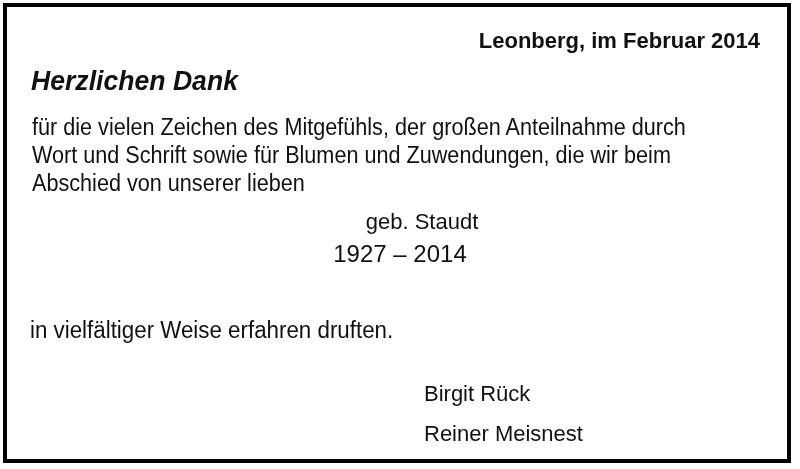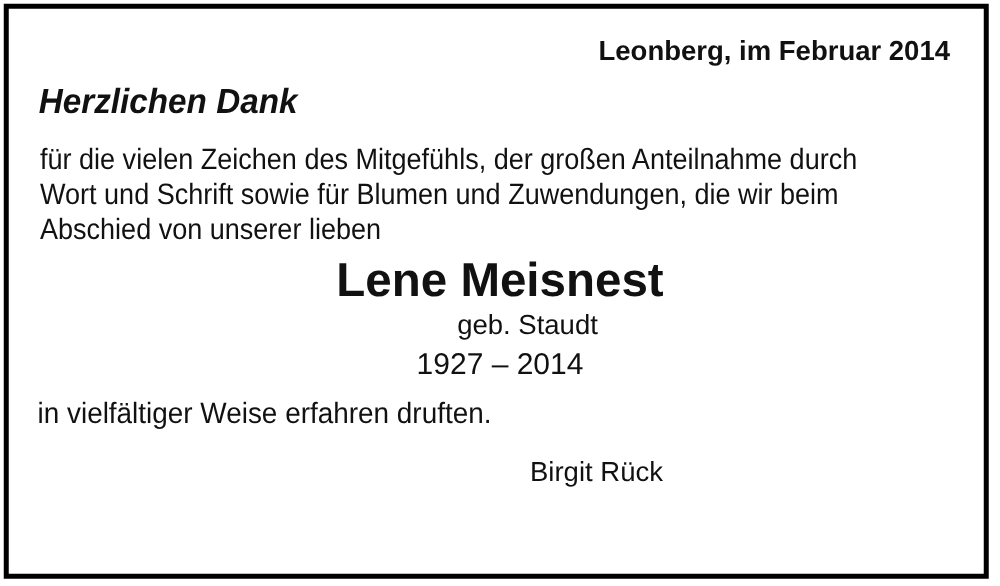--- a/index.html
+++ b/index.html
@@ -93,40 +93,40 @@
     transform: scaleX(0.95);
     transform-origin: 0 0;
   }
   .signatures {
     position: absolute;
     top: 366px;
     left: 424px;
     font-size: 22px;
     line-height: 24px;
   }
-  .signatures .line { white-space: nowrap; }
+  .signatures .line { white-space: nowrap; margin-top: 16px; }
 </style>
 </head>
 <body>
 
 <div class="frame"></div>
 
 <div class="dateline">Leonberg, im Februar 2014</div>
 
 <div class="heading">Herzlichen Dank</div>
 
 <div class="body-text">
   <div class="line">für die vielen Zeichen des Mitgefühls, der großen Anteilnahme durch</div>
   <div class="line">Wort und Schrift sowie für Blumen und Zuwendungen, die wir beim</div>
   <div class="line">Abschied von unserer lieben</div>
 </div>
 
 <div class="name-block">
-  <div class="deceased-name">Lene Meisnest</div>
   <div class="birth-name">geb. Staudt</div>
   <div class="years">1927 – 2014</div>
 </div>
 
 <div class="closing">in vielfältiger Weise erfahren druften.</div>
 
 <div class="signatures">
   <div class="line">Birgit Rück</div>
+  <div class="line">Reiner Meisnest</div>
 </div>
 
 </body></html>

